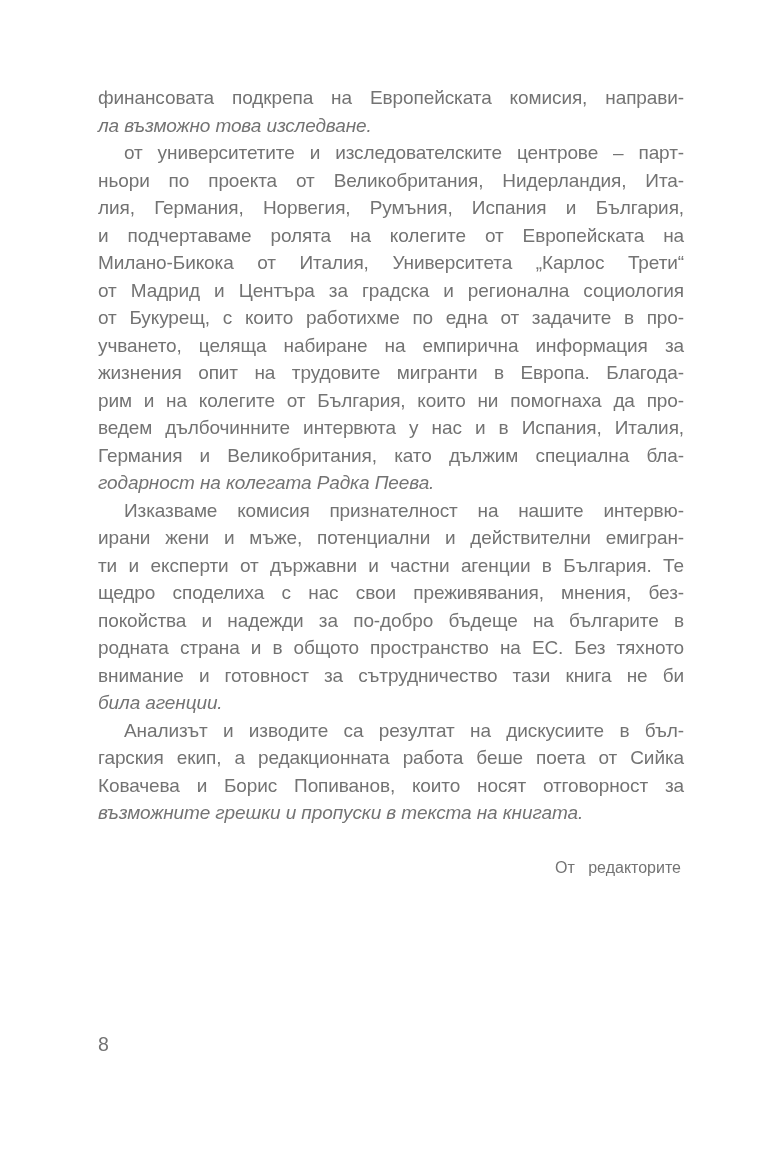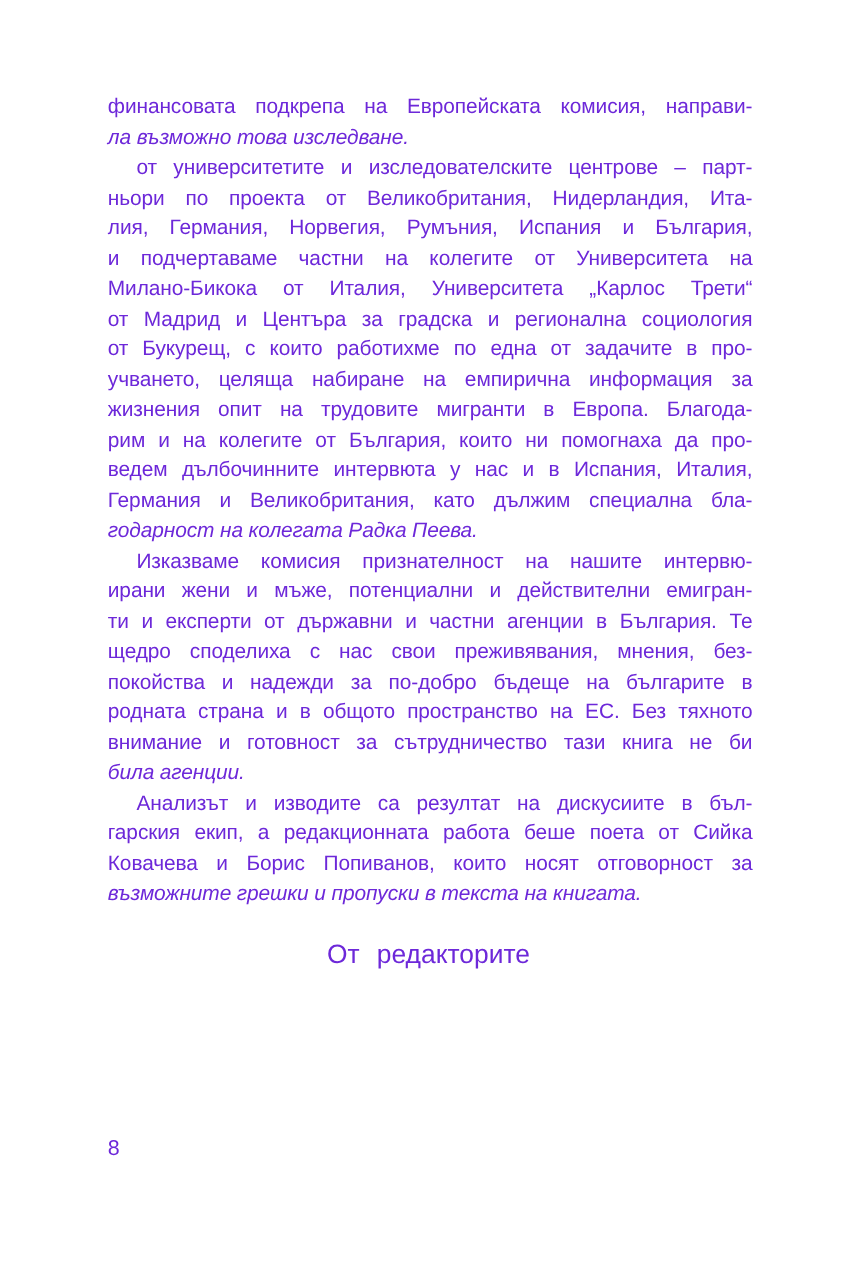--- a/index.html
+++ b/index.html
@@ -6,21 +6,21 @@
     margin: 0;
     padding: 0;
     background: #e8e8e8;
   }
   .page {
     position: relative;
     width: 768px;
     height: 1152px;
     background: #ffffff;
     font-family: "Liberation Sans", "DejaVu Sans", sans-serif;
-    color: #6d28d9;
+    color: #737373;
     overflow: hidden;
     margin: 0 auto;
   }
   .text-block {
     position: absolute;
     left: 98px;
     top: 84px;
     width: 586px;
   }
   .para {
@@ -38,23 +38,23 @@
   .line.last {
     text-align: justify;
     text-align-last: left;
     font-style: italic;
   }
   .para.indent .line:first-child {
     text-indent: 26px;
   }
   .signature {
     margin-top: 27.5px;
-    font-size: 24px;
+    font-size: 16px;
     line-height: 27.5px;
-    text-align: center;
+    text-align: right;
     word-spacing: 9px;
     padding-right: 3px;
   }
   .page-number {
     position: absolute;
     left: 98px;
     top: 1031px;
     font-size: 19.5px;
     line-height: 27.5px;
   }
@@ -66,21 +66,21 @@
   <div class="text-block" id="text-block">
 
   <div class="para">
         <div class="line">финансовата подкрепа на Европейската комисия, направи-</div>
         <div class="line last">ла възможно това изследване.</div>
       </div>
       <div class="para indent">
         <div class="line">от университетите и изследователските центрове – парт-</div>
         <div class="line">ньори по проекта от Великобритания, Нидерландия, Ита-</div>
         <div class="line">лия, Германия, Норвегия, Румъния, Испания и България,</div>
-        <div class="line">и подчертаваме частни на колегите от Университета на</div>
+        <div class="line">и подчертаваме ролята на колегите от Европейската на</div>
         <div class="line">Милано-Бикока от Италия, Университета „Карлос Трети“</div>
         <div class="line">от Мадрид и Центъра за градска и регионална социология</div>
         <div class="line">от Букурещ, с които работихме по една от задачите в про-</div>
         <div class="line">учването, целяща набиране на емпирична информация за</div>
         <div class="line">жизнения опит на трудовите мигранти в Европа. Благода-</div>
         <div class="line">рим и на колегите от България, които ни помогнаха да про-</div>
         <div class="line">ведем дълбочинните интервюта у нас и в Испания, Италия,</div>
         <div class="line">Германия и Великобритания, като дължим специална бла-</div>
         <div class="line last">годарност на колегата Радка Пеева.</div>
       </div>

